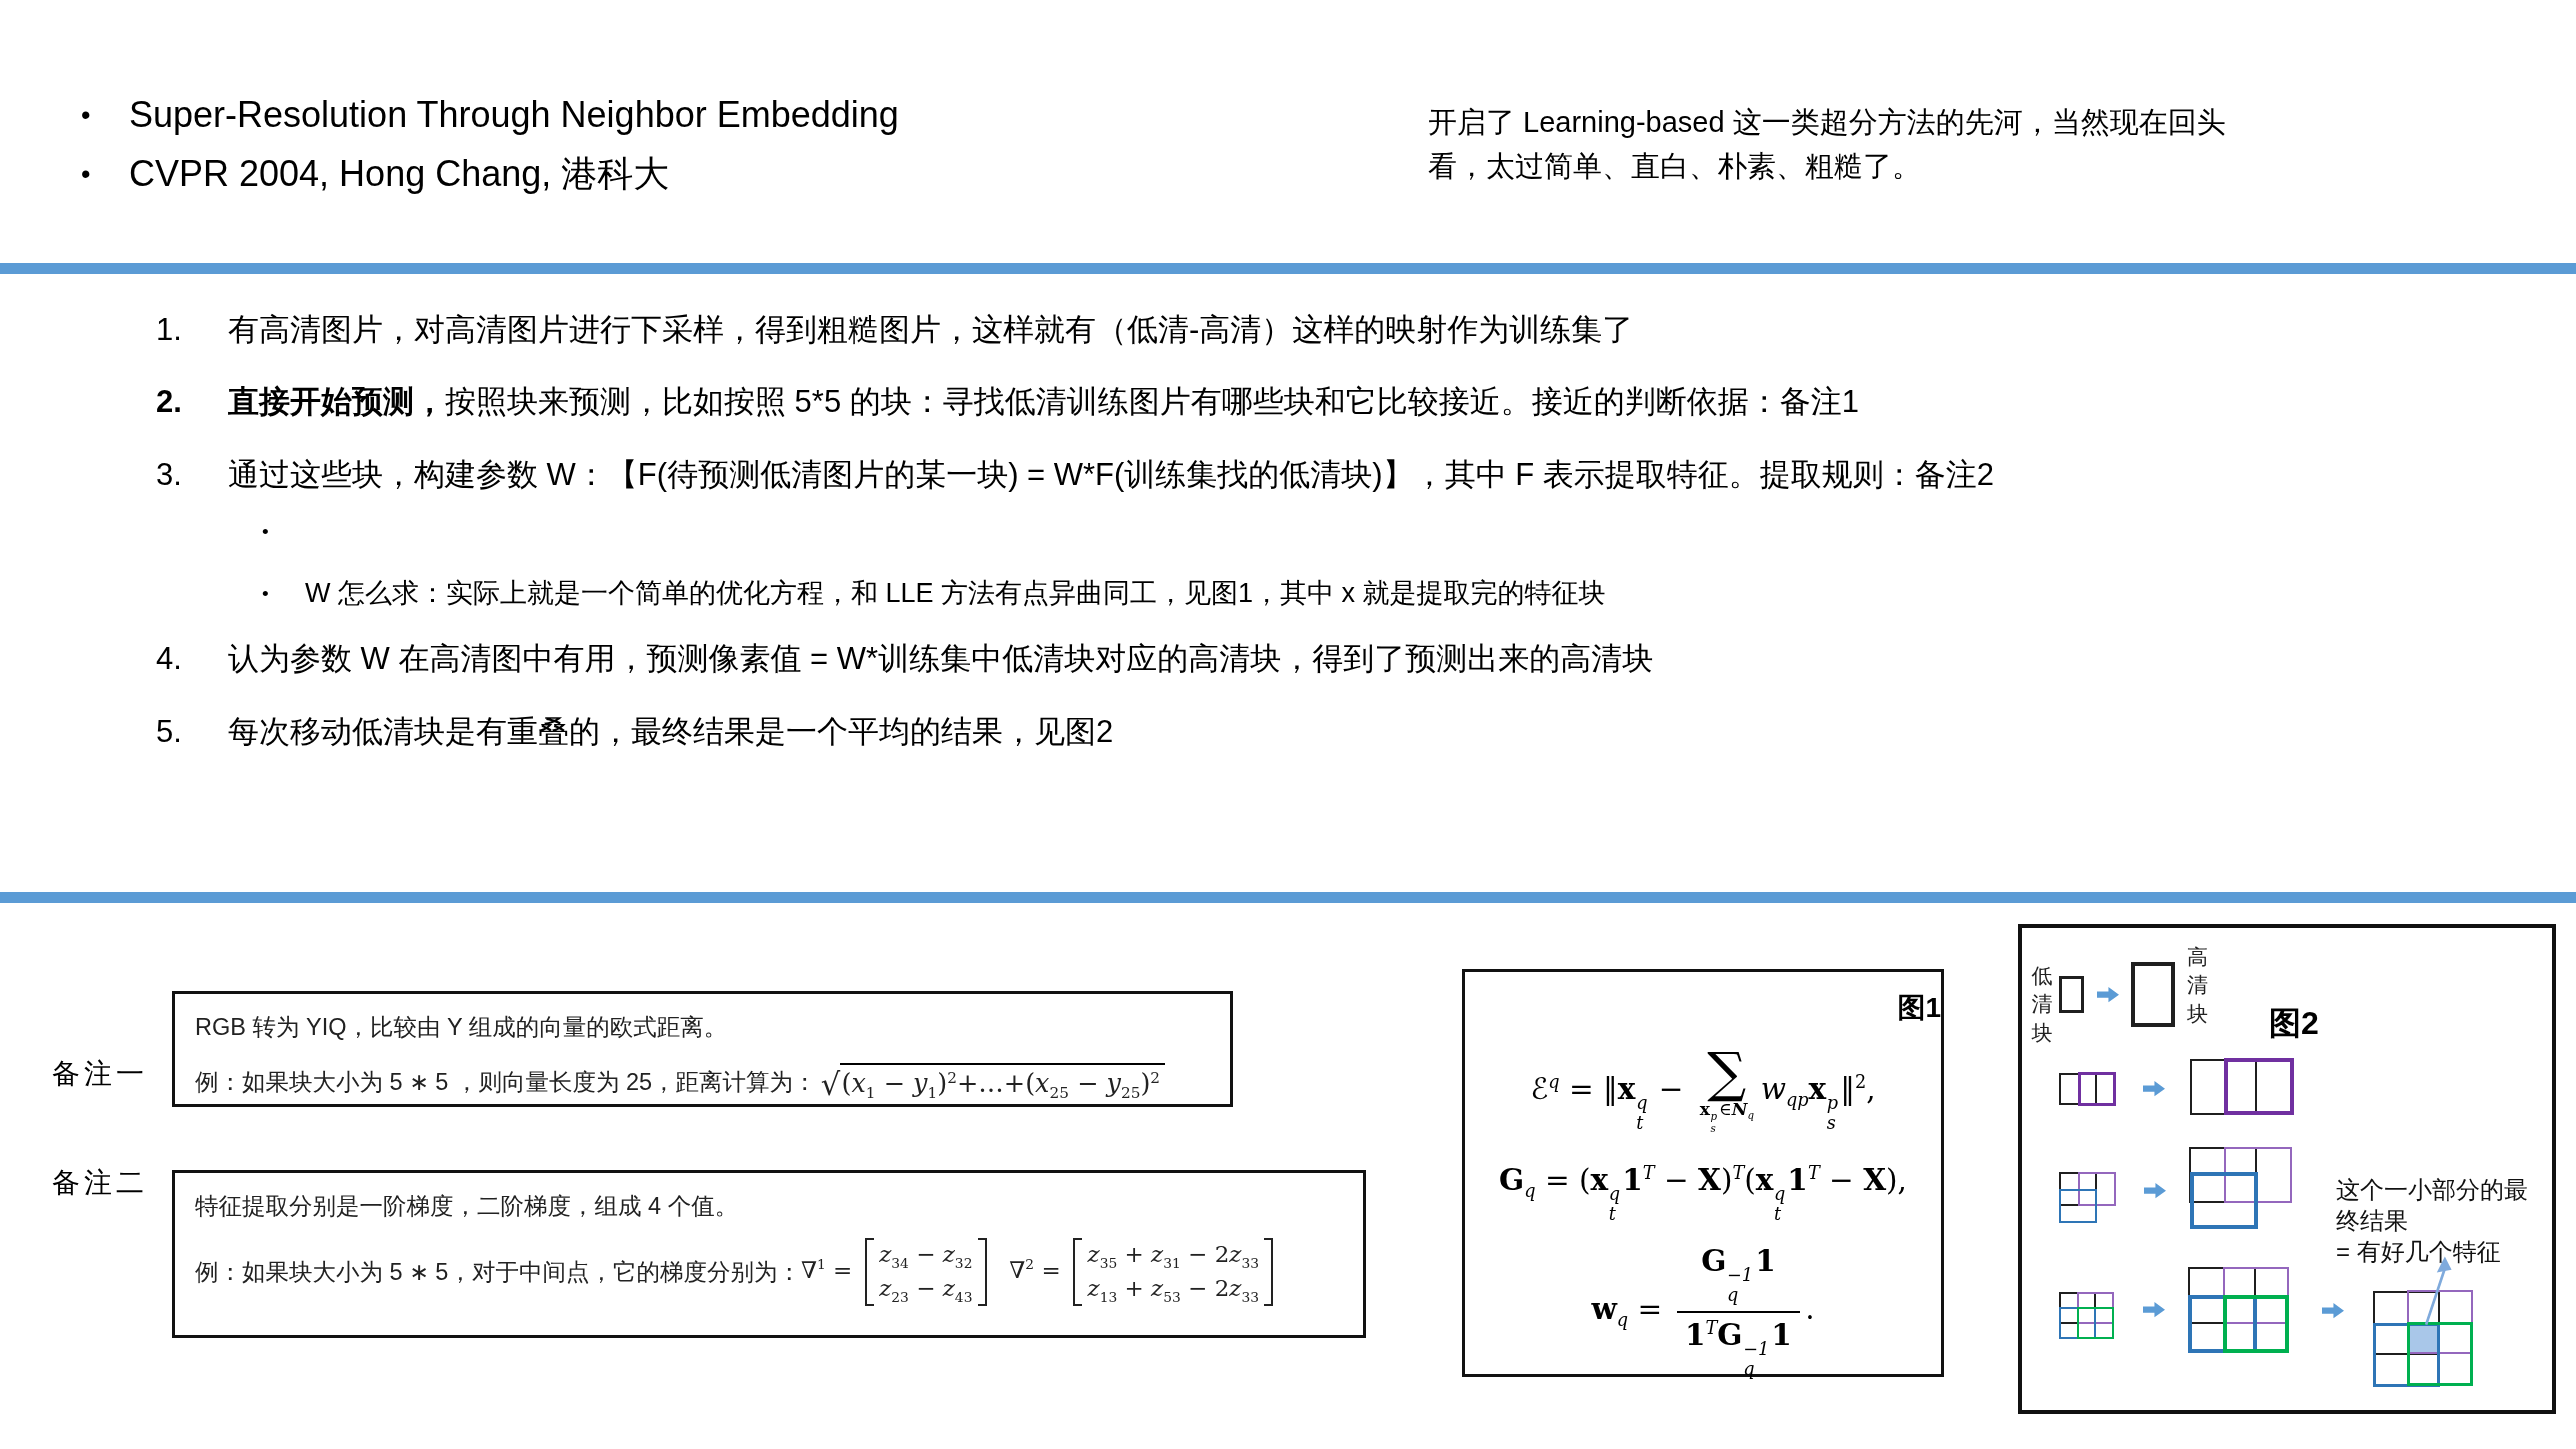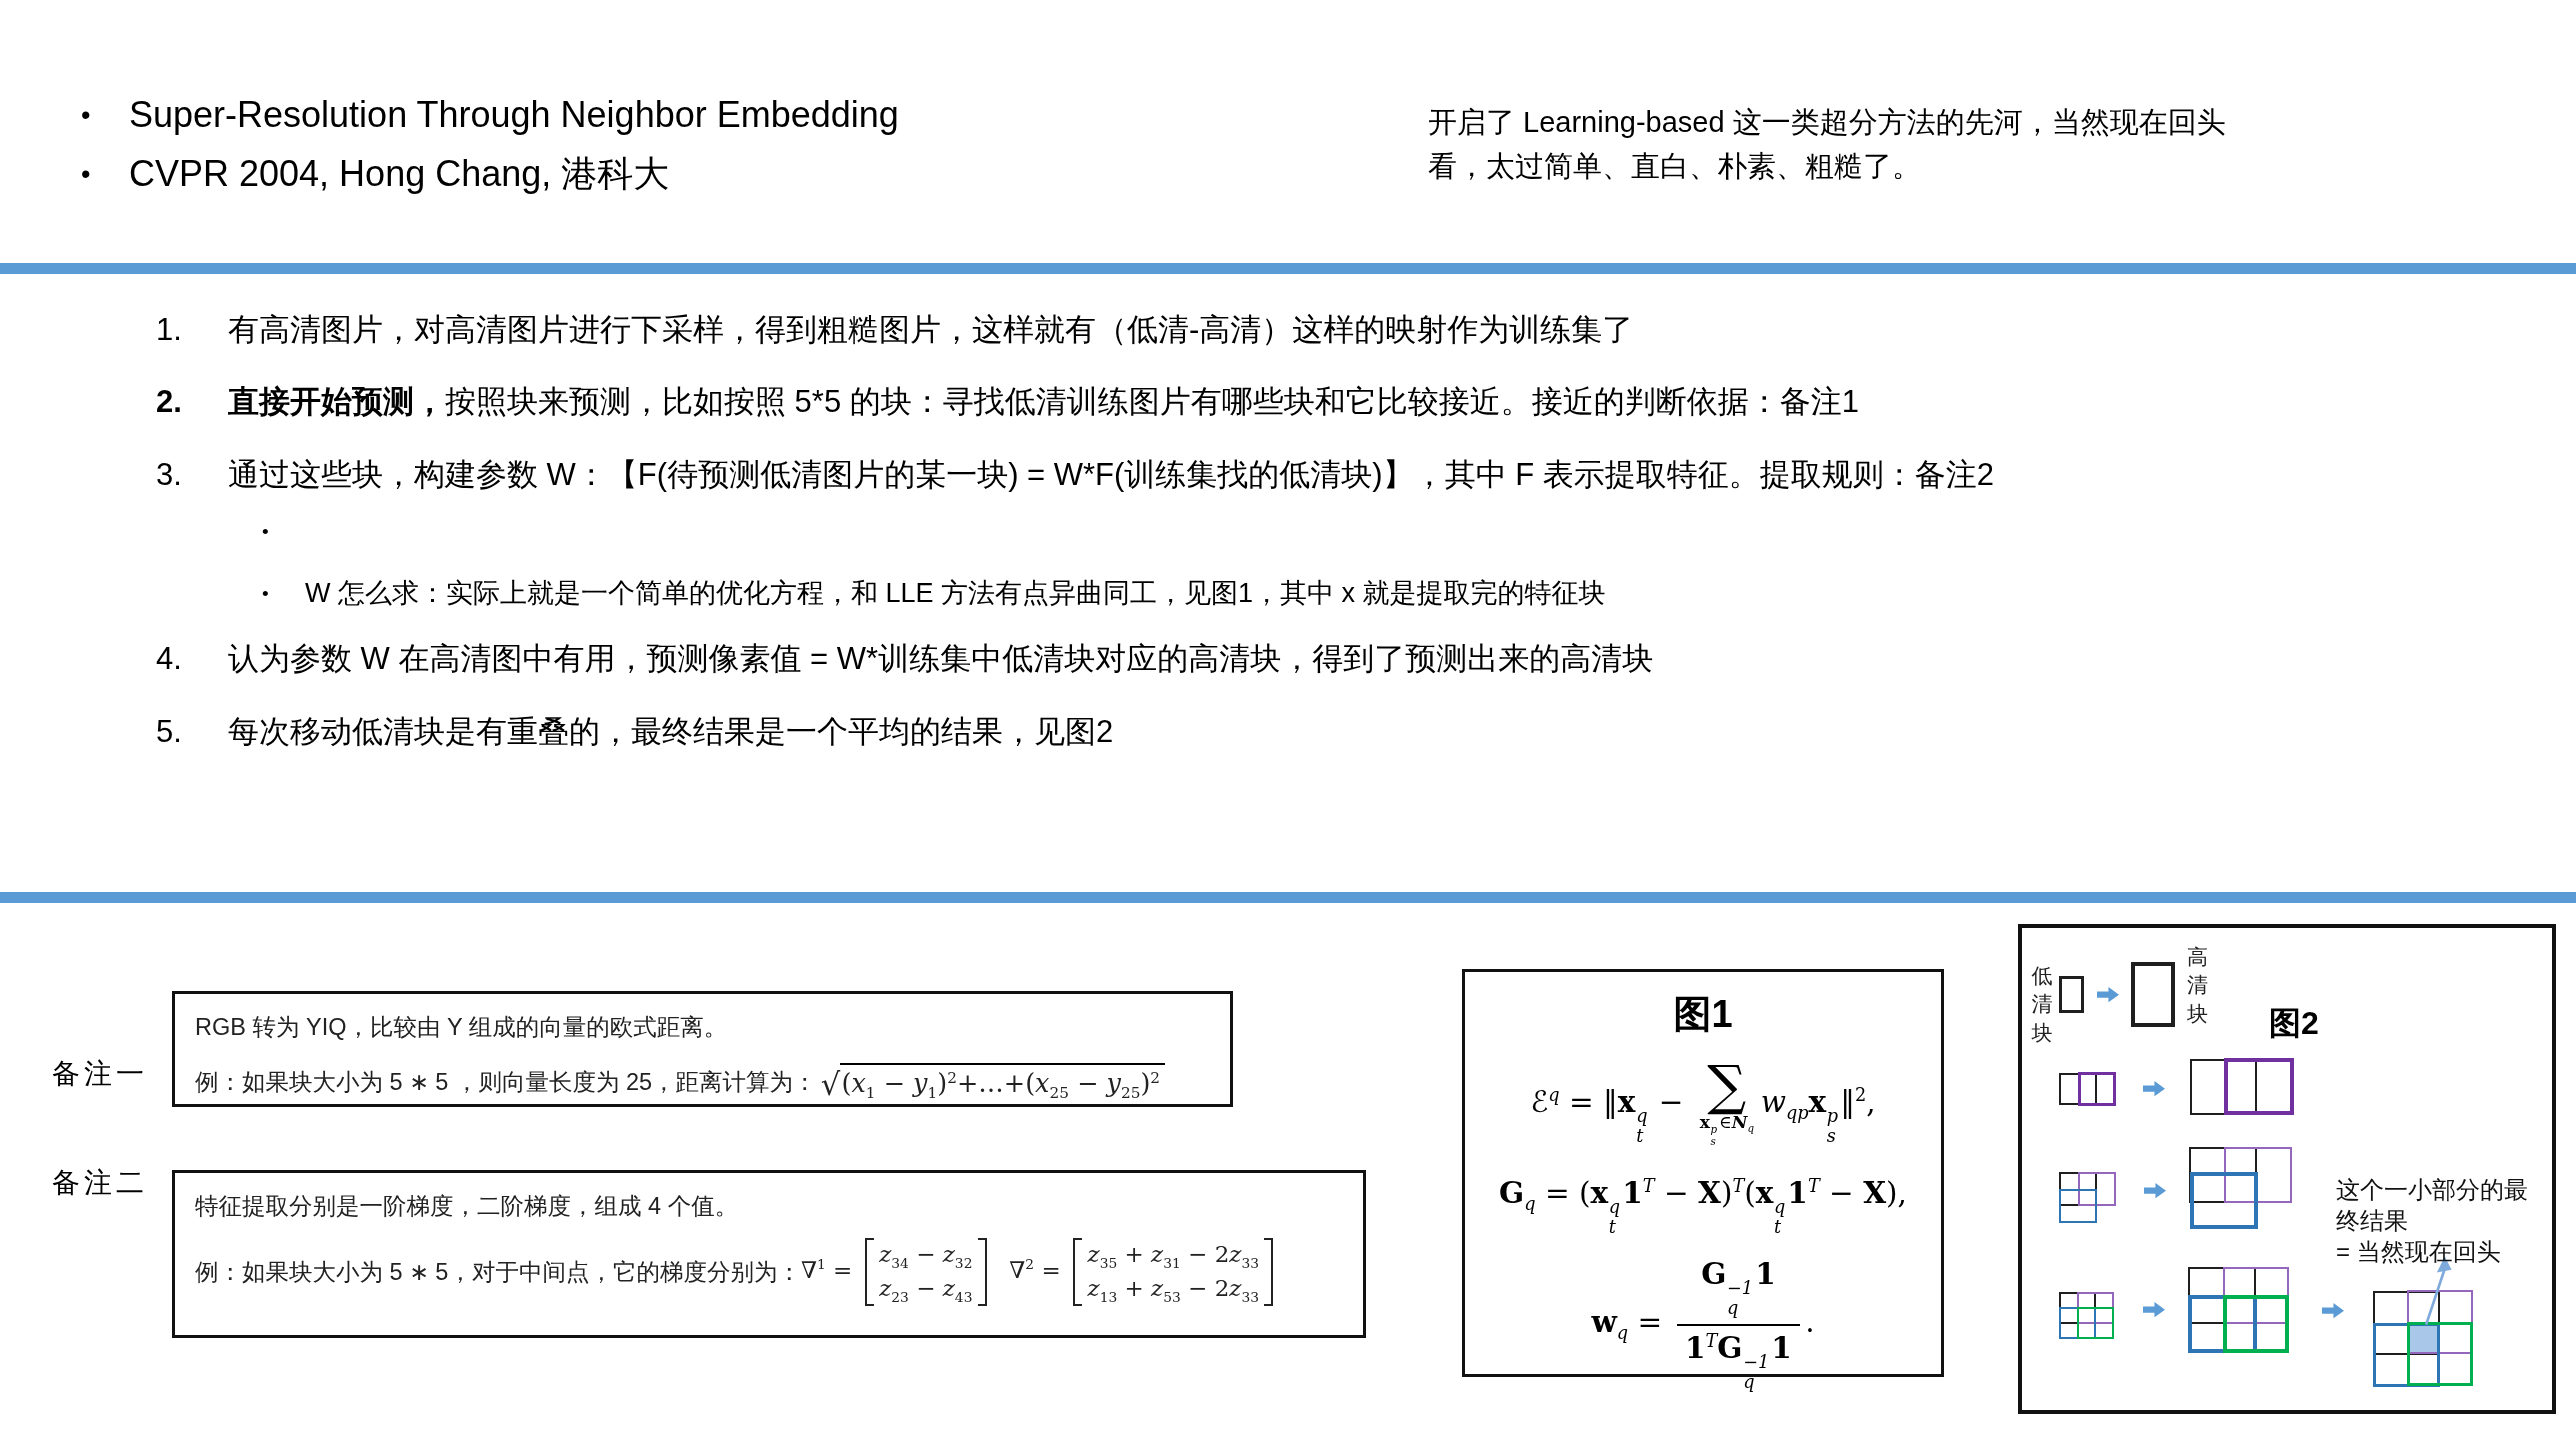--- a/index.html
+++ b/index.html
@@ -56,21 +56,21 @@
   .fradicand{border-top:2px solid #000;padding:2.7px 5.4px 0 1.3px;}
   .fmat{display:inline-flex;align-items:center;vertical-align:middle;margin:0 5.4px;}
   .fbrk{align-self:stretch;width:6.7px;border:2px solid #222;}
   .fbl{border-right:none;} .fbr{border-left:none;}
   .fmcells{display:flex;flex-direction:column;gap:6.7px;padding:2.7px 5.4px;}
   .fmrow{display:block;line-height:1.2;white-space:nowrap;}
 
   
   .fig1{left:1462px;top:969px;width:482px;height:408px;position:absolute;border:3.4px solid #111;
         box-sizing:border-box;text-align:center;}
-  .fig-title{font-size:38px;font-weight:bold;margin-top:17.4px;}
+  .fig-title{font-size:28px;font-weight:bold;margin-top:17.4px;text-align:right;}
   .eq{display:block;margin-top:20px;font-size:29.5px;}
   .eq2{margin-top:27px;}
   .eq3{margin-top:19px;}
 
   
   .fig2{left:2018px;top:924px;width:538px;height:490px;position:absolute;border:4px solid #111;box-sizing:border-box;}
   .f2{position:absolute;box-sizing:border-box;}
   .vlabel{font-family:"Liberation Serif","DejaVu Serif",serif;font-size:21px;width:23px;line-height:1.35;
           word-break:break-all;color:#222;}
   .fig2-title{font-size:32px;font-weight:bold;}
@@ -269,18 +269,18 @@
     </div>
 
     <svg class="f2" style="left:372px;top:312px;" width="87" height="91" viewBox="0 0 130 135">
       <line x1="48" y1="126" x2="76" y2="42" stroke="var(--thin_arrow,#7FAADC)" stroke-width="4"></line>
       <polygon points="76,24 64,48 86,44" fill="var(--thin_arrow,#7FAADC)"></polygon>
     </svg>
 
     <div class="annotation" style="left:314px;top:246px;width:221px;">
       <div>这个一小部分的最</div>
       <div>终结果</div>
-      <div>= 当然现在回头</div>
+      <div>= 有好几个特征</div>
     </div>
   </div>
 
 </div>
 
 
 </body></html>

